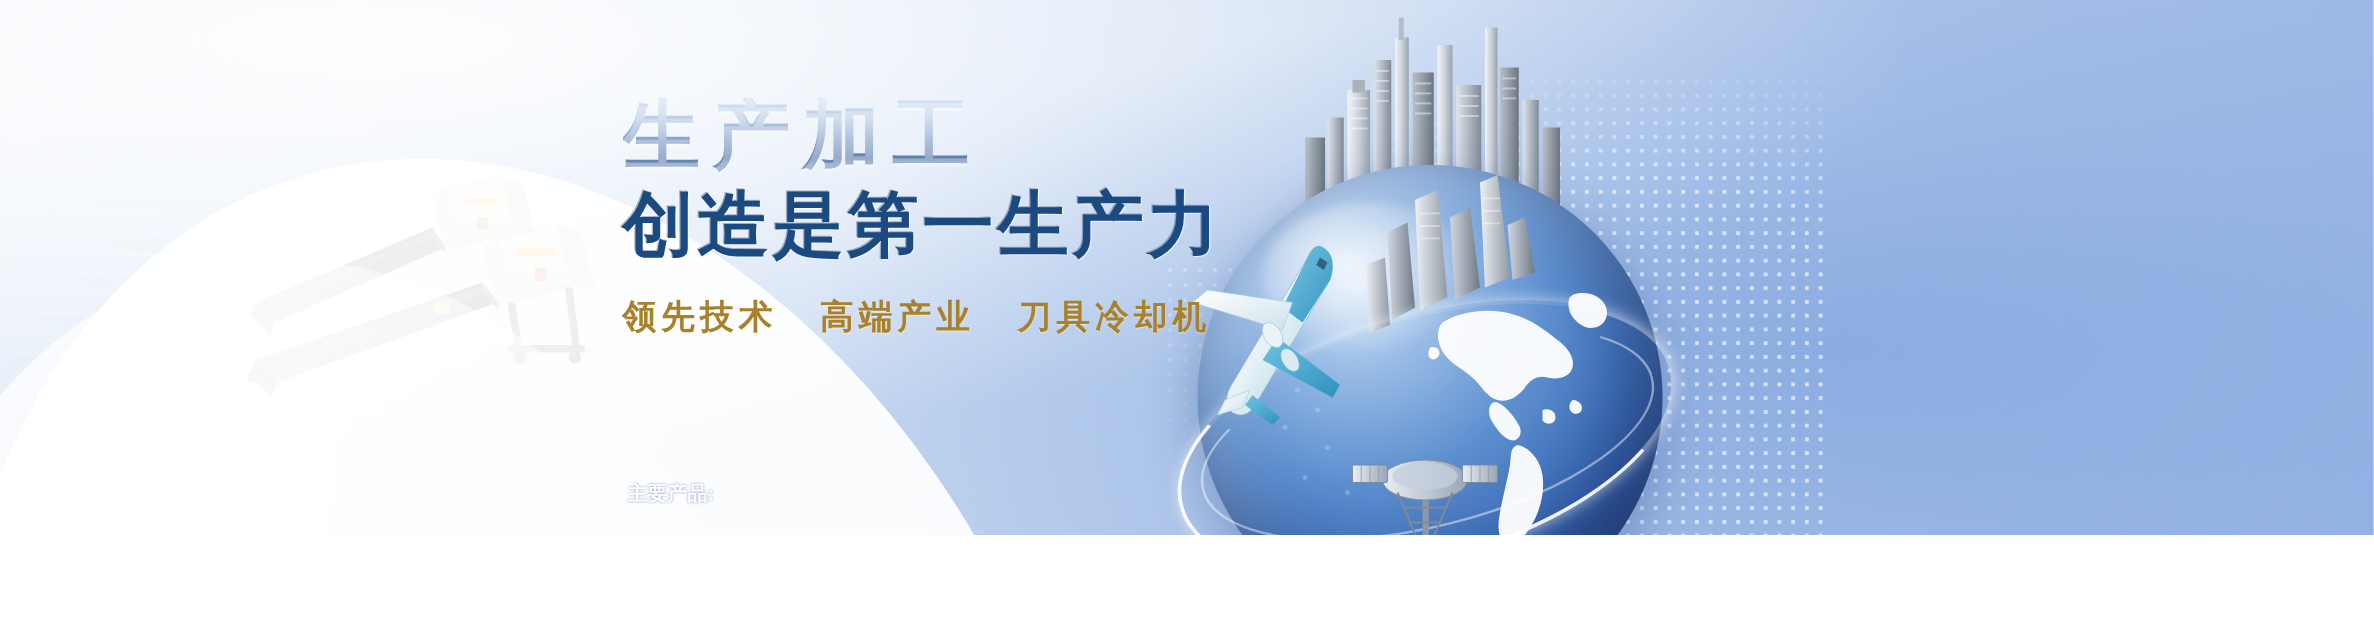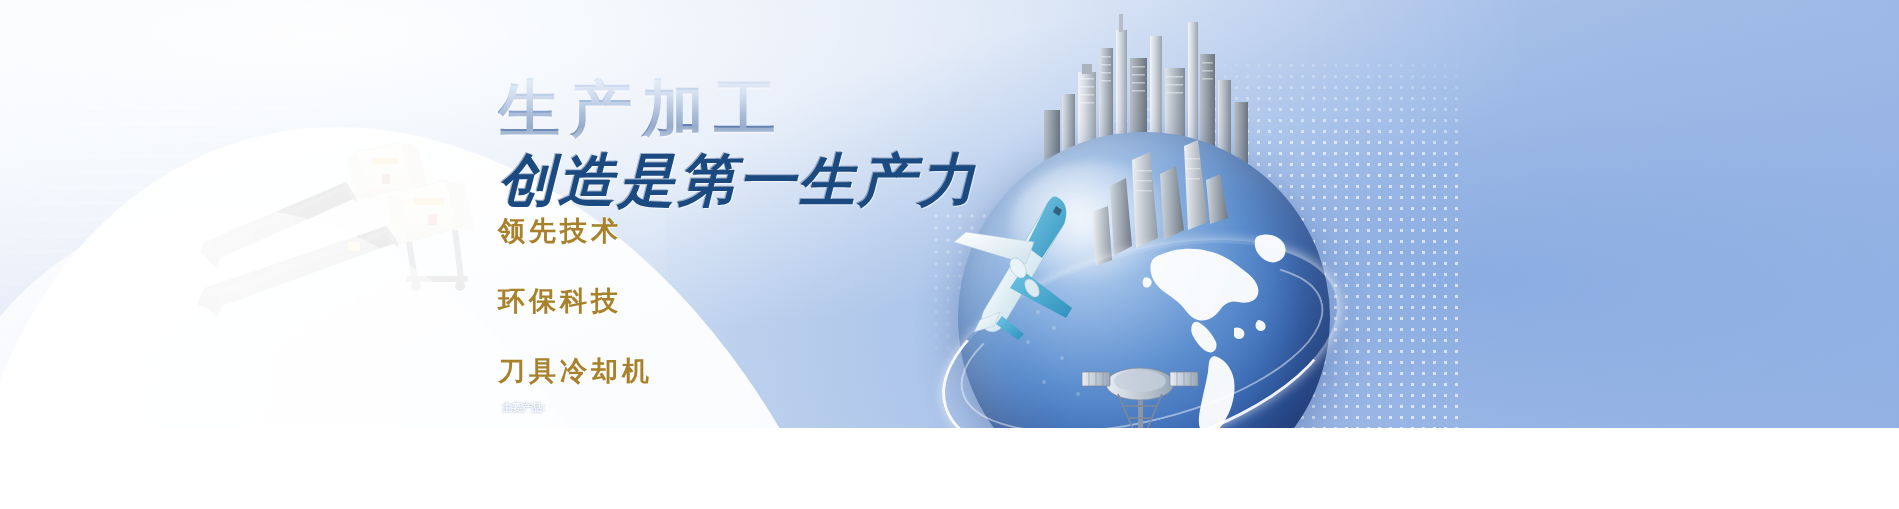--- a/index.html
+++ b/index.html
@@ -106,43 +106,41 @@
   }
   .headline2 {
     margin-top: 12px;
     font-size: 57px;
     font-weight: bold;
     letter-spacing: 3px;
     line-height: 1.0;
     color: #1b4a80;
     text-shadow: 1px 1px 0 rgba(255,255,255,.55), -1px -1px 0 rgba(20,55,100,.35);
     white-space: nowrap;
-    font-style: italic;
   }
   .tagline {
-    margin-top: 4px;
+    margin-top: 26px;
     font-size: 27px;
     font-weight: bold;
     letter-spacing: 4px;
     color: #a8812a;
     display: flex;
     gap: 34px;
     white-space: nowrap;
     text-shadow: 0 1px 1px rgba(255,255,255,.5);
-    flex-direction: column;
   }
   .tagline span { display: inline-block; }
 
   
   .desc {
     position: absolute;
-    left: 502px; top: 400px;
+    left: 502px; top: 384px;
     width: 468px;
     color: #ffffff;
-    font-size: 10px;
+    font-size: 16px;
     line-height: 1.55;
     font-weight: bold;
     text-shadow: 0 0 2px rgba(90,125,180,.8);
   }
   .desc .label { display: block; }
   .desc .body { display: block; }
 
   
   .globe-wrap { position: absolute; left: 930px; top: 6px; width: 420px; height: 503px; }
   .globe {
@@ -479,21 +477,21 @@
   </div>
 
   <div class="swoosh2"></div>
   <div class="swoosh"></div>
 
   <div class="text-block">
     <div class="headline1">生产加工</div>
     <div class="headline2">创造是第一生产力</div>
     <div class="tagline">
       <span>领先技术</span>
-      <span>环保科技</span>
+      <span>高端产业</span>
       <span>刀具冷却机</span>
     </div>
   </div>
 
   <div class="desc">
     <span class="label">主要产品:</span>
   </div>
 
 </div>
 

